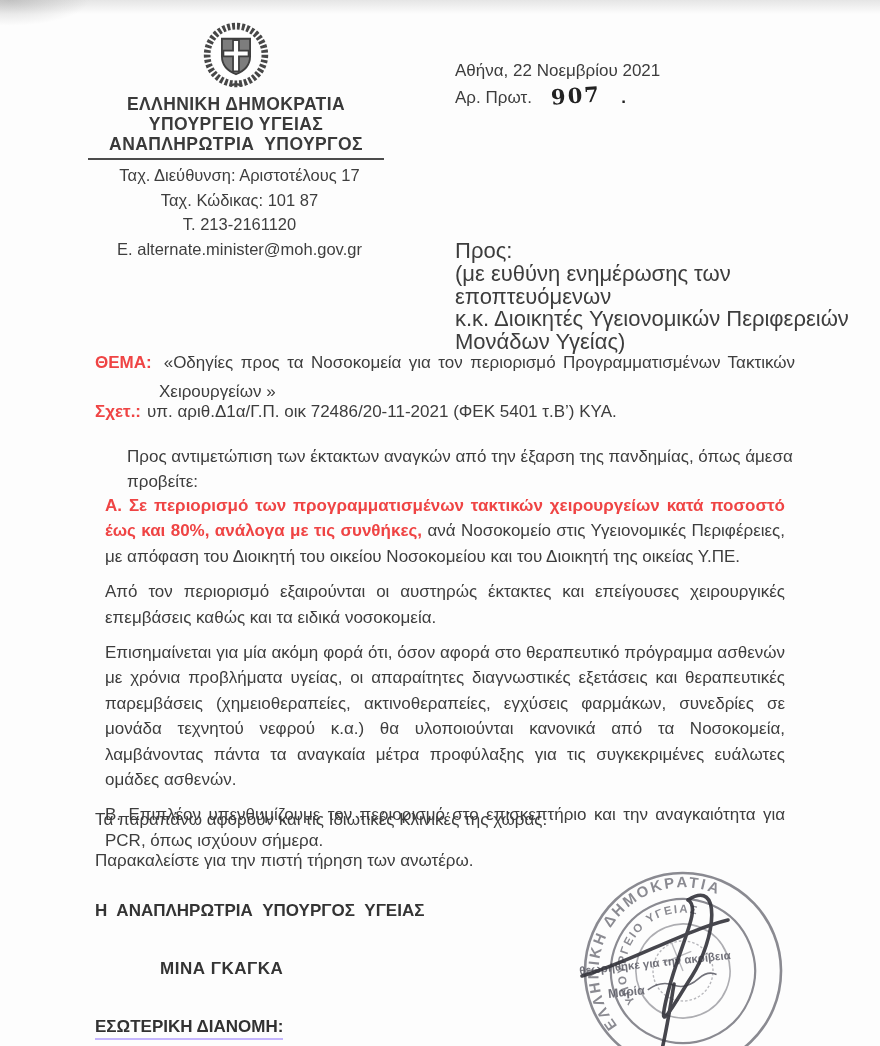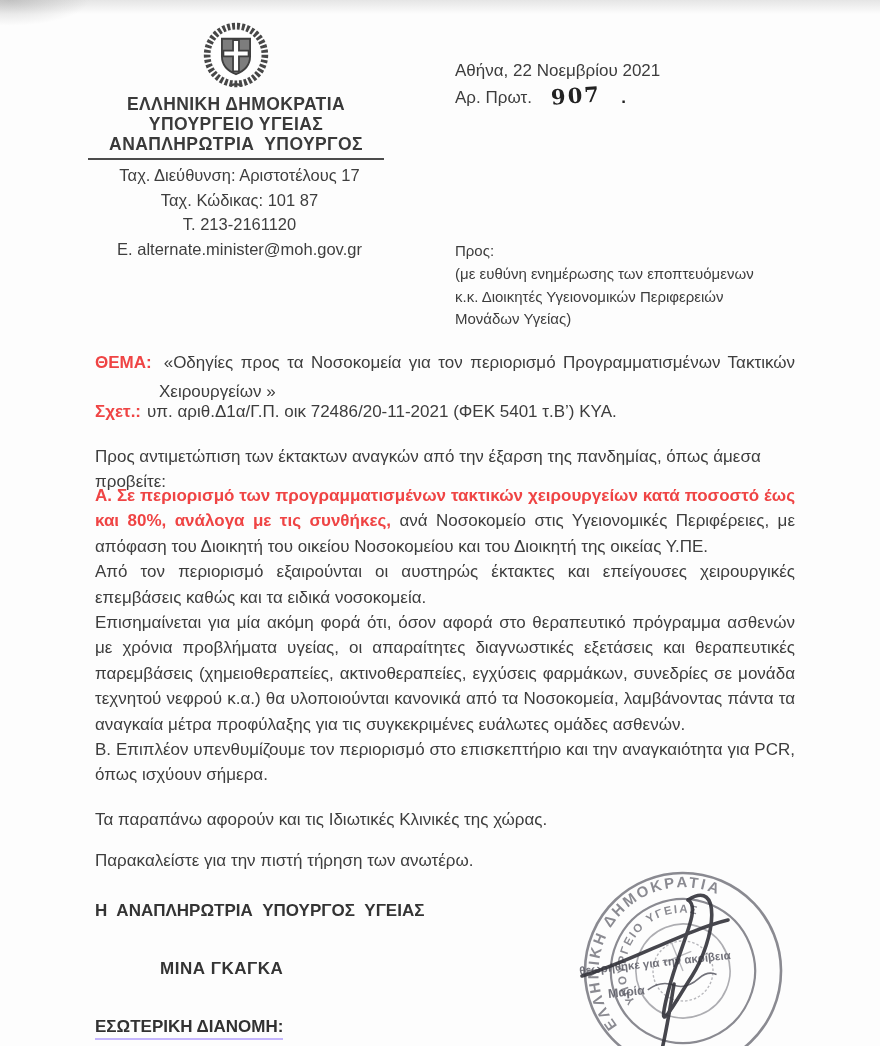--- a/index.html
+++ b/index.html
@@ -38,33 +38,33 @@
   .handwritten {
     display: inline-block;
     font-family: "DejaVu Serif", serif;
     font-size: 21px; font-weight: 700; color: #222;
     transform: rotate(-4deg);
     margin-left: 14px; letter-spacing: 2px;
   }
   .hand-dot { display: inline-block; font-weight: 700; color: #222; margin-left: 16px; }
 
   
-  .recipient { position: absolute; left: 455px; top: 240px; font-size: 15px; line-height: 22.8px; }
+  .recipient { position: absolute; left: 455px; top: 240px; font-size: 22px; line-height: 22.8px; }
 
   
   .block { position: absolute; left: 95px; width: 700px; font-size: 17px; }
   .b { font-weight: 700; color: #ef4444; }
   .subject-block { top: 348px; line-height: 29px; text-align: justify; }
   .subject-block p { margin: 0; padding-left: 64px; text-indent: -64px; }
   .subject-block .b { margin-right: 12px; }
   .ref-block { top: 399px; line-height: 25px; }
   .ref-block .b { margin-right: 6px; }
-  .intro-block { top: 444px; line-height: 25px; }
+  .intro-block { top: 444px; line-height: 25px; margin-left: 32px; }
   .main-block { top: 483px; line-height: 25.4px; text-align: justify; }
-  .main-block p { margin: 0; }
+  .main-block p { margin: 10px; }
   .private-block { top: 810px; }
   .closing-block { top: 851px; }
 
   
   .sig-title { position: absolute; left: 95px; top: 901px; font-size: 17px; font-weight: 600; color: #343434; word-spacing: 5px; }
   .sig-name { position: absolute; left: 160px; top: 959px; font-size: 17px; font-weight: 600; color: #343434; letter-spacing: .5px; }
 
   
   .footer-line { position: absolute; left: 95px; top: 1017px; font-size: 17px; font-weight: 700; color: #323232; border-bottom: 2px solid #c4b5fd; padding-bottom: 1px; }
 

